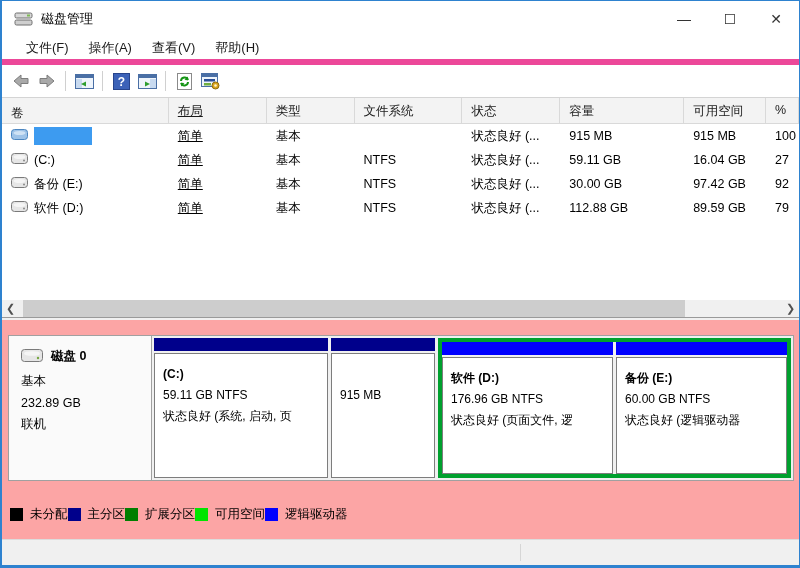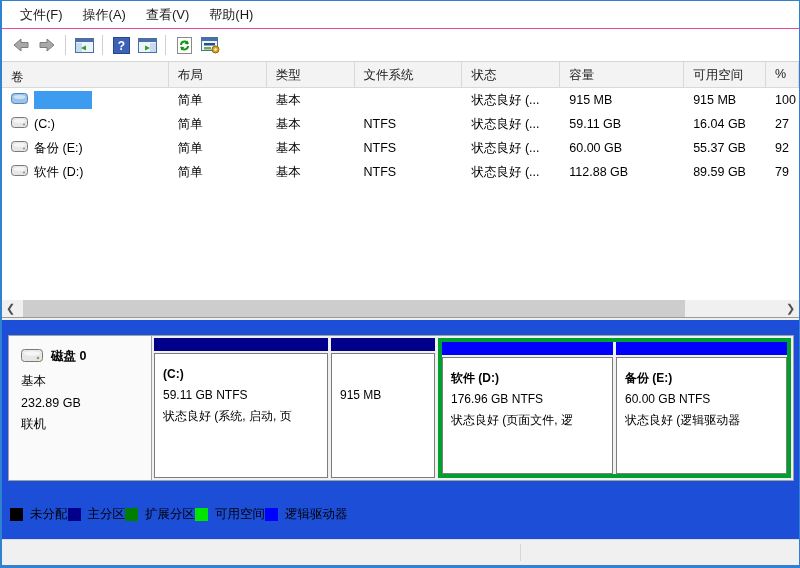--- a/index.html
+++ b/index.html
@@ -11,51 +11,51 @@
     display:flex; flex-direction:column;
   }
   
   .titlebar { height:36px; display:flex; align-items:center; background:#fff; flex:0 0 auto; }
   .titlebar .appicon { margin:0 8px 0 12px; display:flex; }
   .titlebar .title { font-size:13px; color:#000; }
   .caption-btns { margin-left:auto; display:flex; height:100%; }
   .cap-btn { width:46px; height:100%; display:flex; align-items:center; justify-content:center;
     font-size:14px; color:#333; cursor:default; }
   
-  .menubar { height:28px; display:flex; align-items:center; padding-left:8px;
-    border-bottom:1px solid #ec4899; flex:0 0 auto; }
+  .menubar { height:28px; display:flex; align-items:center; padding-left:14px;
+    border-bottom:6px solid #ec4899; flex:0 0 auto; }
   .menu-item { font-size:13px; color:#1a1a1a; padding:4px 10px; }
   
   .toolbar { height:33px; display:flex; align-items:center; padding-left:6px;
     border-bottom:1px solid #d4d4d4; flex:0 0 auto; }
   .tb-btn { width:26px; height:24px; display:flex; align-items:center; justify-content:center; }
   .tb-sep { width:1px; height:20px; background:#d0d0d0; margin:0 5px; }
   
   .table-area { flex:1 1 auto; display:flex; flex-direction:column; background:#fff; min-height:0; }
   .thead { display:flex; height:26px; background:#f3f3f3; border-bottom:1px solid #d9d9d9; flex:0 0 auto; }
   .th { font-size:12.5px; color:#1a1a1a; padding:5px 4px 0 9px; border-right:1px solid #d9d9d9;
     white-space:nowrap; overflow:hidden; }
   .trow { display:flex; height:24px; align-items:center; flex:0 0 auto; }
   .c { font-size:12.5px; color:#000; padding-left:9px; white-space:nowrap; overflow:hidden; }
   .c-vol  { width:167px; display:flex; align-items:center; gap:6px; }
-  .c-layout { width:98px; } .c-type { width:88px; } .c-fs { width:108px; }
+  .c-layout { width:98px;text-decoration:underline; } .c-type { width:88px; } .c-fs { width:108px; }
   .c-status { width:98px; } .c-cap { width:124px; } .c-free { width:82px; }
   .c-pct { width:33px; }
   .vname.selected { display:inline-block; width:58px; height:18px; background:#3d9bf0; }
   .tfiller { flex:1 1 auto; }
   
   .hscroll { height:17px; display:flex; background:#f0f0f0; flex:0 0 auto; position:relative; }
   .sb-arrow { width:17px; height:17px; display:flex; align-items:center; justify-content:center;
     font-size:11px; color:#505050; }
   .sb-track { flex:1; position:relative; }
   .sb-thumb { position:absolute; left:4px; top:0; width:662px; height:17px; background:#cdcdcd; }
   
   .splitter { height:3px; background:#f0f0f0; border-top:1px solid #9a9a9a; flex:0 0 auto; }
   
-  .bottom-pane { height:245px; background:#1d4ed8; flex:0 0 auto; display:flex; flex-direction:column; }
+  .bottom-pane { height:245px; background:#fca5a5; flex:0 0 auto; display:flex; flex-direction:column; }
   .diskgraph { margin:15px 5px 0 6px; height:146px; border:1px solid #a0a0a0;
     display:flex; background:#f0f0f0; }
   .disk-info { width:143px; border-right:1px solid #a0a0a0; background:#fafafa;
     padding:12px 0 0 12px; font-size:12.5px; color:#000; }
   .disk-info .dline { margin-bottom:6px; }
   .disk-title { display:flex; align-items:center; gap:8px; font-weight:bold; margin-bottom:8px; }
   .parts { flex:1; display:flex; padding:2px; gap:3px; }
   .part { display:flex; flex-direction:column; }
   .part-c { width:174px; } .part-recovery { width:104px; }
   .part .bar { height:13px; margin-bottom:2px; flex:0 0 auto; }
@@ -78,20 +78,35 @@
   
   .statusbar { margin-top:auto; height:26px; background:#f0f0f0; border-top:1px solid #dcdcdc;
     position:relative; flex:0 0 auto; }
   .statusbar .vdiv { position:absolute; left:518px; top:4px; bottom:4px; width:1px; background:#d6d6d6; }
 </style>
 </head>
 <body>
 
 <div class="window">
 
+  <div class="titlebar">
+    <span class="appicon">
+      <svg width="19" height="16" viewBox="0 0 19 16">
+        <rect x="1" y="2" width="17" height="5" rx="1.5" fill="#d8d8d8" stroke="#6f6f6f"></rect>
+        <rect x="1" y="9" width="17" height="5" rx="1.5" fill="#cfcfcf" stroke="#6f6f6f"></rect>
+        <rect x="13" y="3.5" width="3" height="2" fill="#7fba54"></rect>
+      </svg>
+    </span>
+    <span class="title">磁盘管理</span>
+    <div class="caption-btns">
+      <div class="cap-btn">—</div>
+      <div class="cap-btn">☐</div>
+      <div class="cap-btn">✕</div>
+    </div>
+  </div>
 
   <div class="menubar">
     <span class="menu-item">文件(F)</span>
     <span class="menu-item">操作(A)</span>
     <span class="menu-item">查看(V)</span>
     <span class="menu-item">帮助(H)</span>
   </div>
 
   <div class="toolbar">
     <div class="tb-btn">
@@ -209,22 +224,22 @@
               <ellipse cx="8.5" cy="4" rx="6" ry="2" fill="#f5f5f5"></ellipse>
               <circle cx="13" cy="7.5" r="1" fill="#8a8a8a"></circle>
             </svg>
         </span>
         <span class="vname">备份 (E:)</span>
       </div>
       <div class="c c-layout">简单</div>
       <div class="c c-type">基本</div>
       <div class="c c-fs">NTFS</div>
       <div class="c c-status">状态良好 (...</div>
-      <div class="c c-cap">60.00 GB</div>
-      <div class="c c-free">55.37 GB</div>
+      <div class="c c-cap">30.00 GB</div>
+      <div class="c c-free">97.42 GB</div>
       <div class="c c-pct">92</div>
     </div>
 
     <div class="trow">
       <div class="c c-vol">
         <span>
           <svg width="17" height="11" viewBox="0 0 17 11">
               <rect x="0.5" y="0.5" width="16" height="10" rx="3" fill="#e6e6e6" stroke="#7a7a7a"></rect>
               <ellipse cx="8.5" cy="4" rx="6" ry="2" fill="#f5f5f5"></ellipse>
               <circle cx="13" cy="7.5" r="1" fill="#8a8a8a"></circle>

